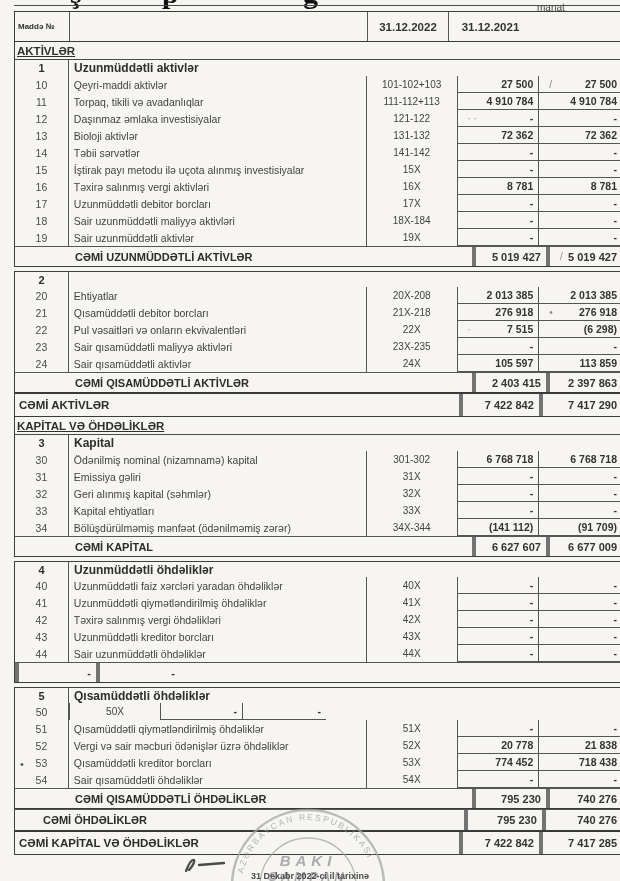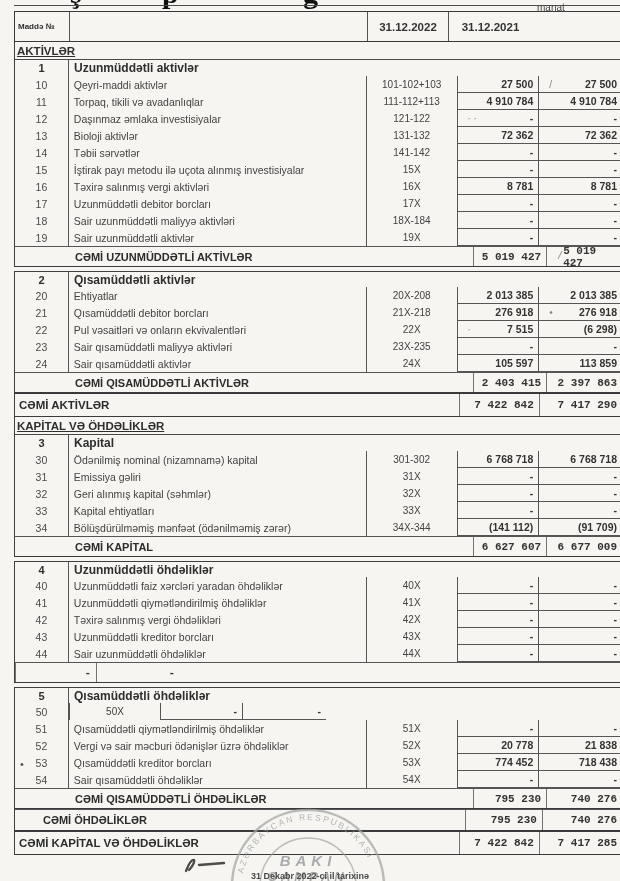--- a/index.html
+++ b/index.html
@@ -51,21 +51,21 @@
   .item .v.v2w{border-left:1px solid #555;}
 
   
   .subtotal,.total,.grand{font-weight:bold;color:#2c2c2c;}
   .subtotal{height:21px;border-top:1px solid #555;border-bottom:1.5px solid #3a3a3a;}
   .subtotal .lbl{width:444px;padding-left:60px;font-size:11px;display:flex;align-items:center;}
   .total{height:22px;border-top:1px solid #555;border-bottom:1.5px solid #3a3a3a;}
   .total .lbl{width:444px;padding-left:28px;font-size:11px;display:flex;align-items:center;}
   .grand{height:24px;border-top:1.5px solid #3a3a3a;border-bottom:1.5px solid #3a3a3a;}
   .grand .lbl{width:444px;padding-left:4px;font-size:11.5px;display:flex;align-items:center;}
-  .subtotal .v,.total .v,.grand .v{font-size:11px;border-left:1px solid #737373;font-family:Liberation Mono, monospace;}
+  .subtotal .v,.total .v,.grand .v{font-size:11px;border-left:4px solid #737373;}
 
   .gap{height:4px;border:none;}
 
   .mk{margin-right:auto;padding-left:10px;color:#8a8a8a;font-weight:normal;font-size:10px;}
   .pen-dot{position:absolute;left:5px;top:4px;color:#555;font-size:11px;}
 
   .footer-note{position:absolute;top:871px;left:0;width:620px;text-align:center;
                font-size:9px;font-weight:bold;color:#4a4a4a;}
 
   .stamp{position:absolute;left:228px;top:804px;opacity:.75;}
@@ -177,21 +177,20 @@
           <div class="c v v2w">-</div>
         </div>
         <div class="r subtotal">
           <div class="lbl">CƏMİ UZUNMÜDDƏTLİ AKTİVLƏR</div>
           <div class="c v">5 019 427</div>
           <div class="c v v2w"><span class="mk">/</span>5 019 427</div>
         </div>
         <div class="r gap" style="border: none;"></div>
         <div class="r group bt">
           <div class="c num">2</div>
-          <div class="c desc">Qısamüddətli aktivlər</div>
         </div>
         <div class="r item">
           <div class="c num">20</div>
           <div class="c desc">Ehtiyatlar</div>
           <div class="c acct">20X-208</div>
           <div class="c v">2 013 385</div>
           <div class="c v v2w">2 013 385</div>
         </div>
         <div class="r item">
           <div class="c num">21</div>

